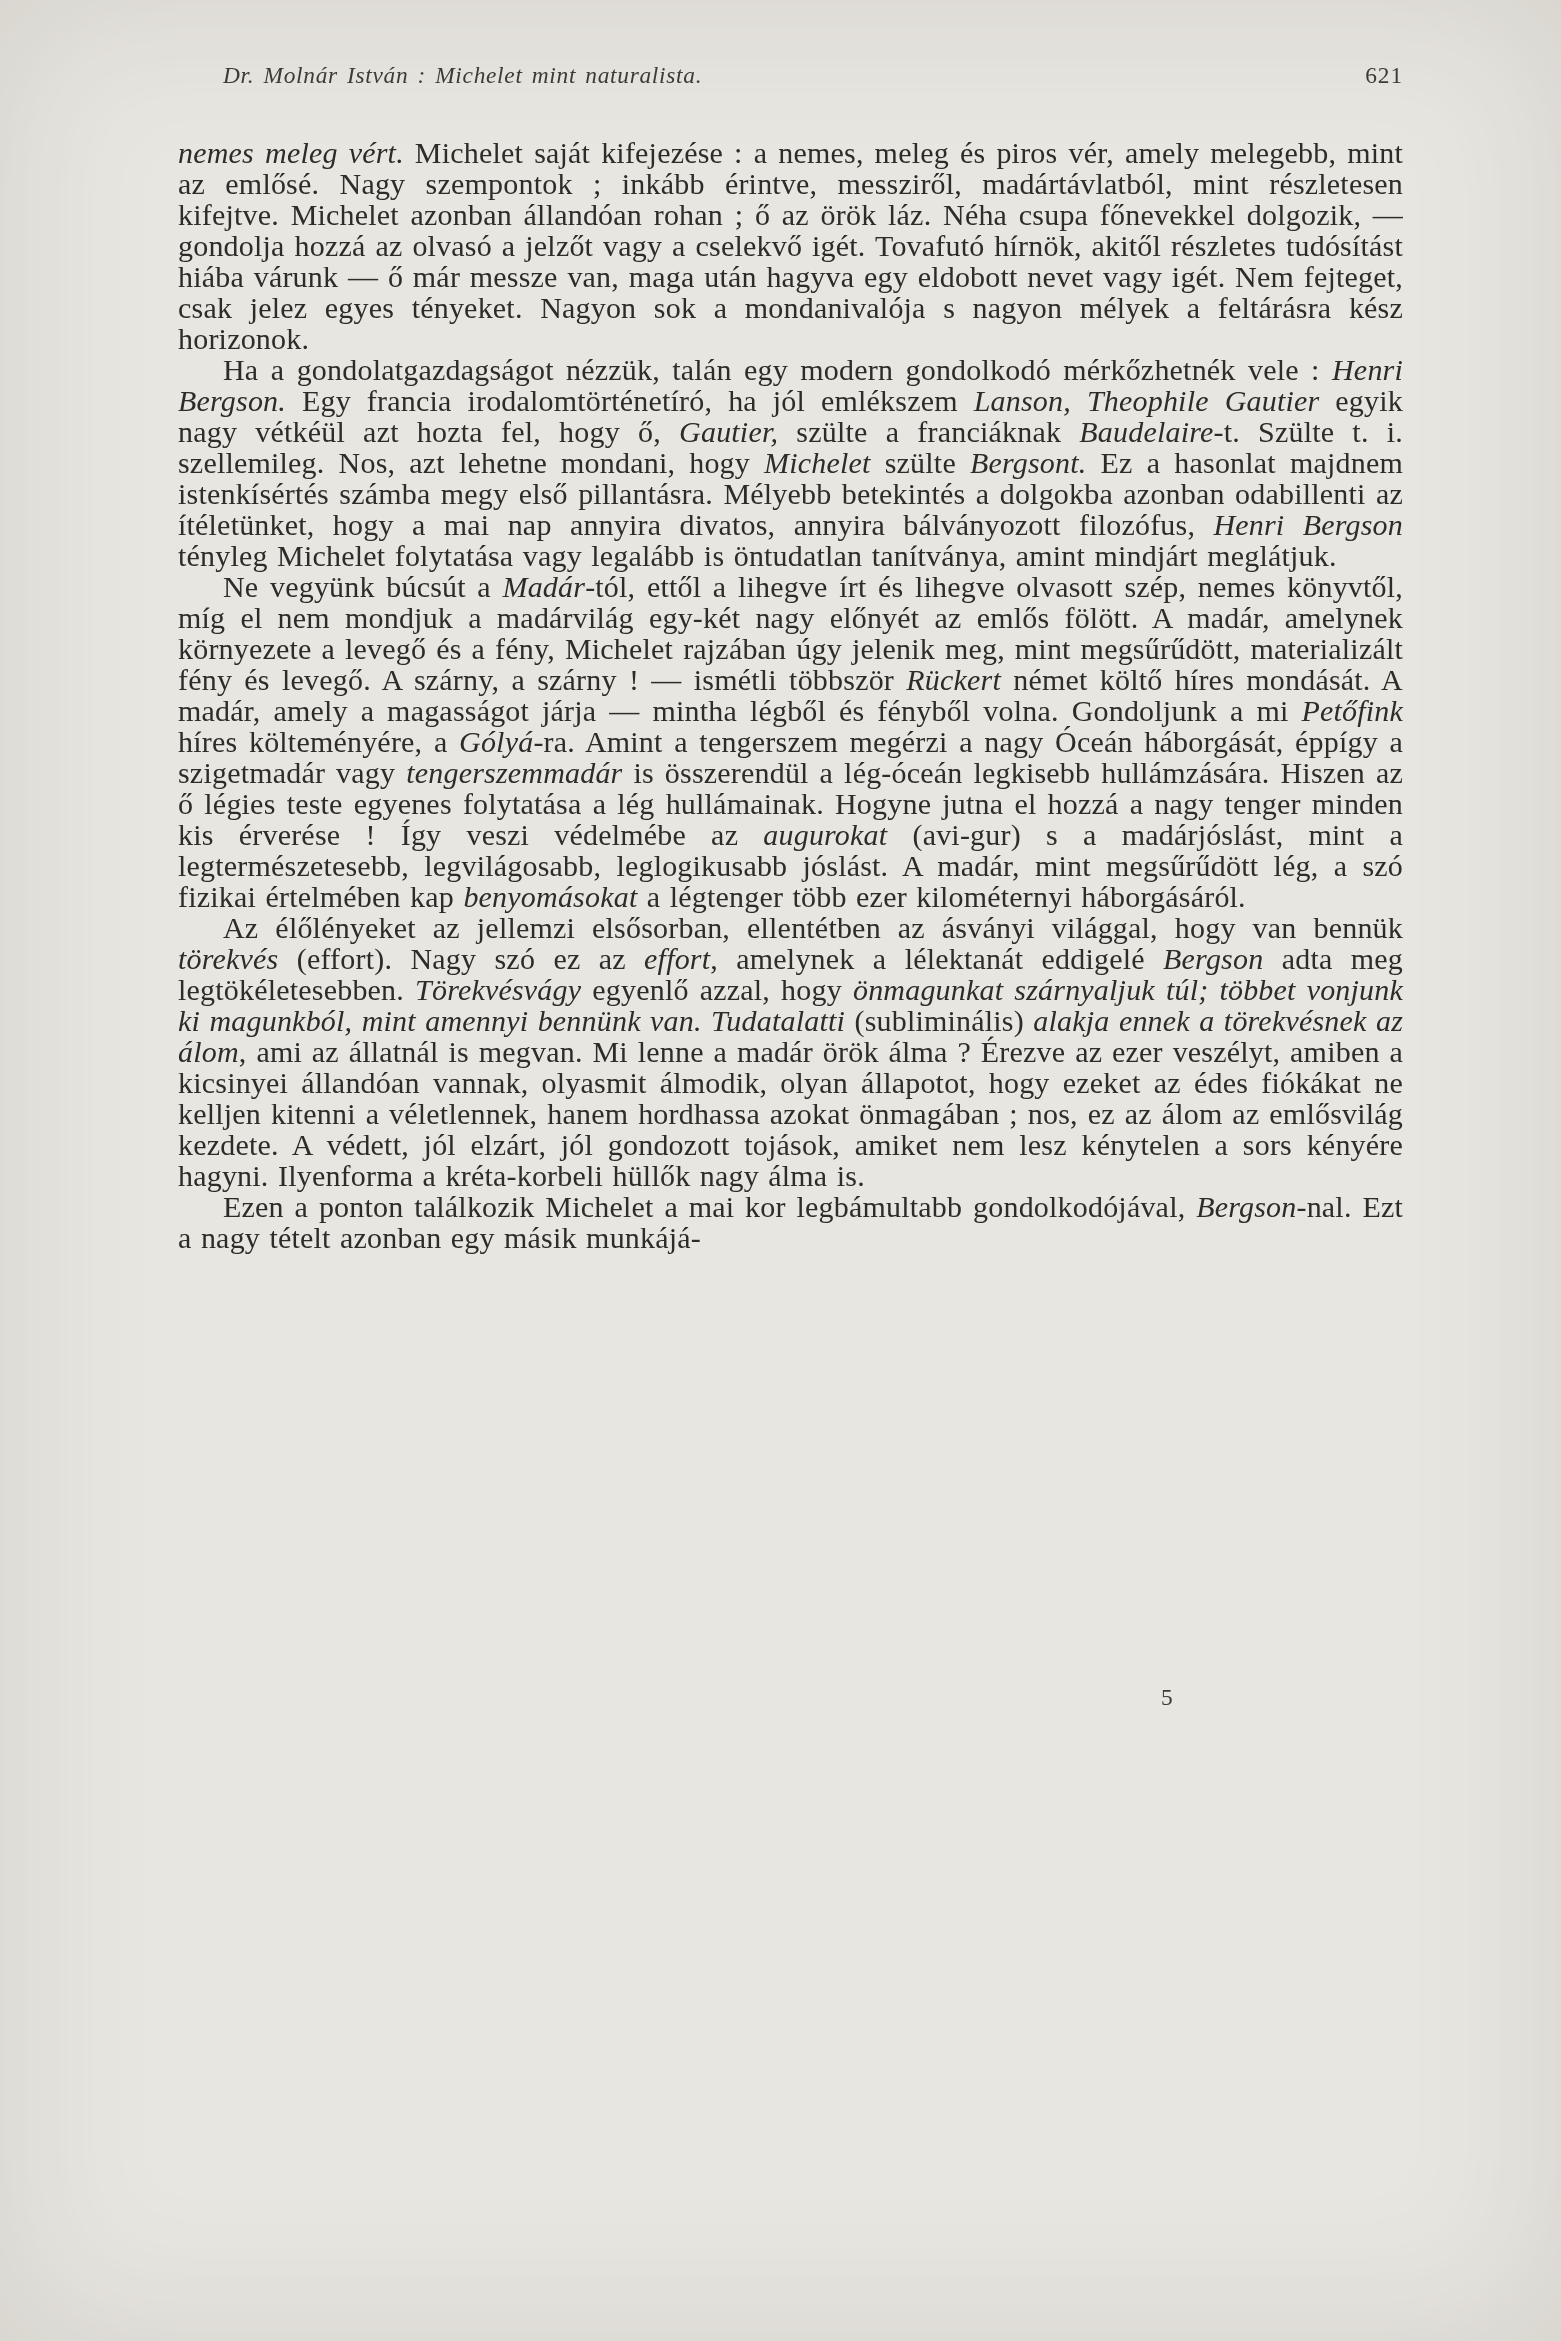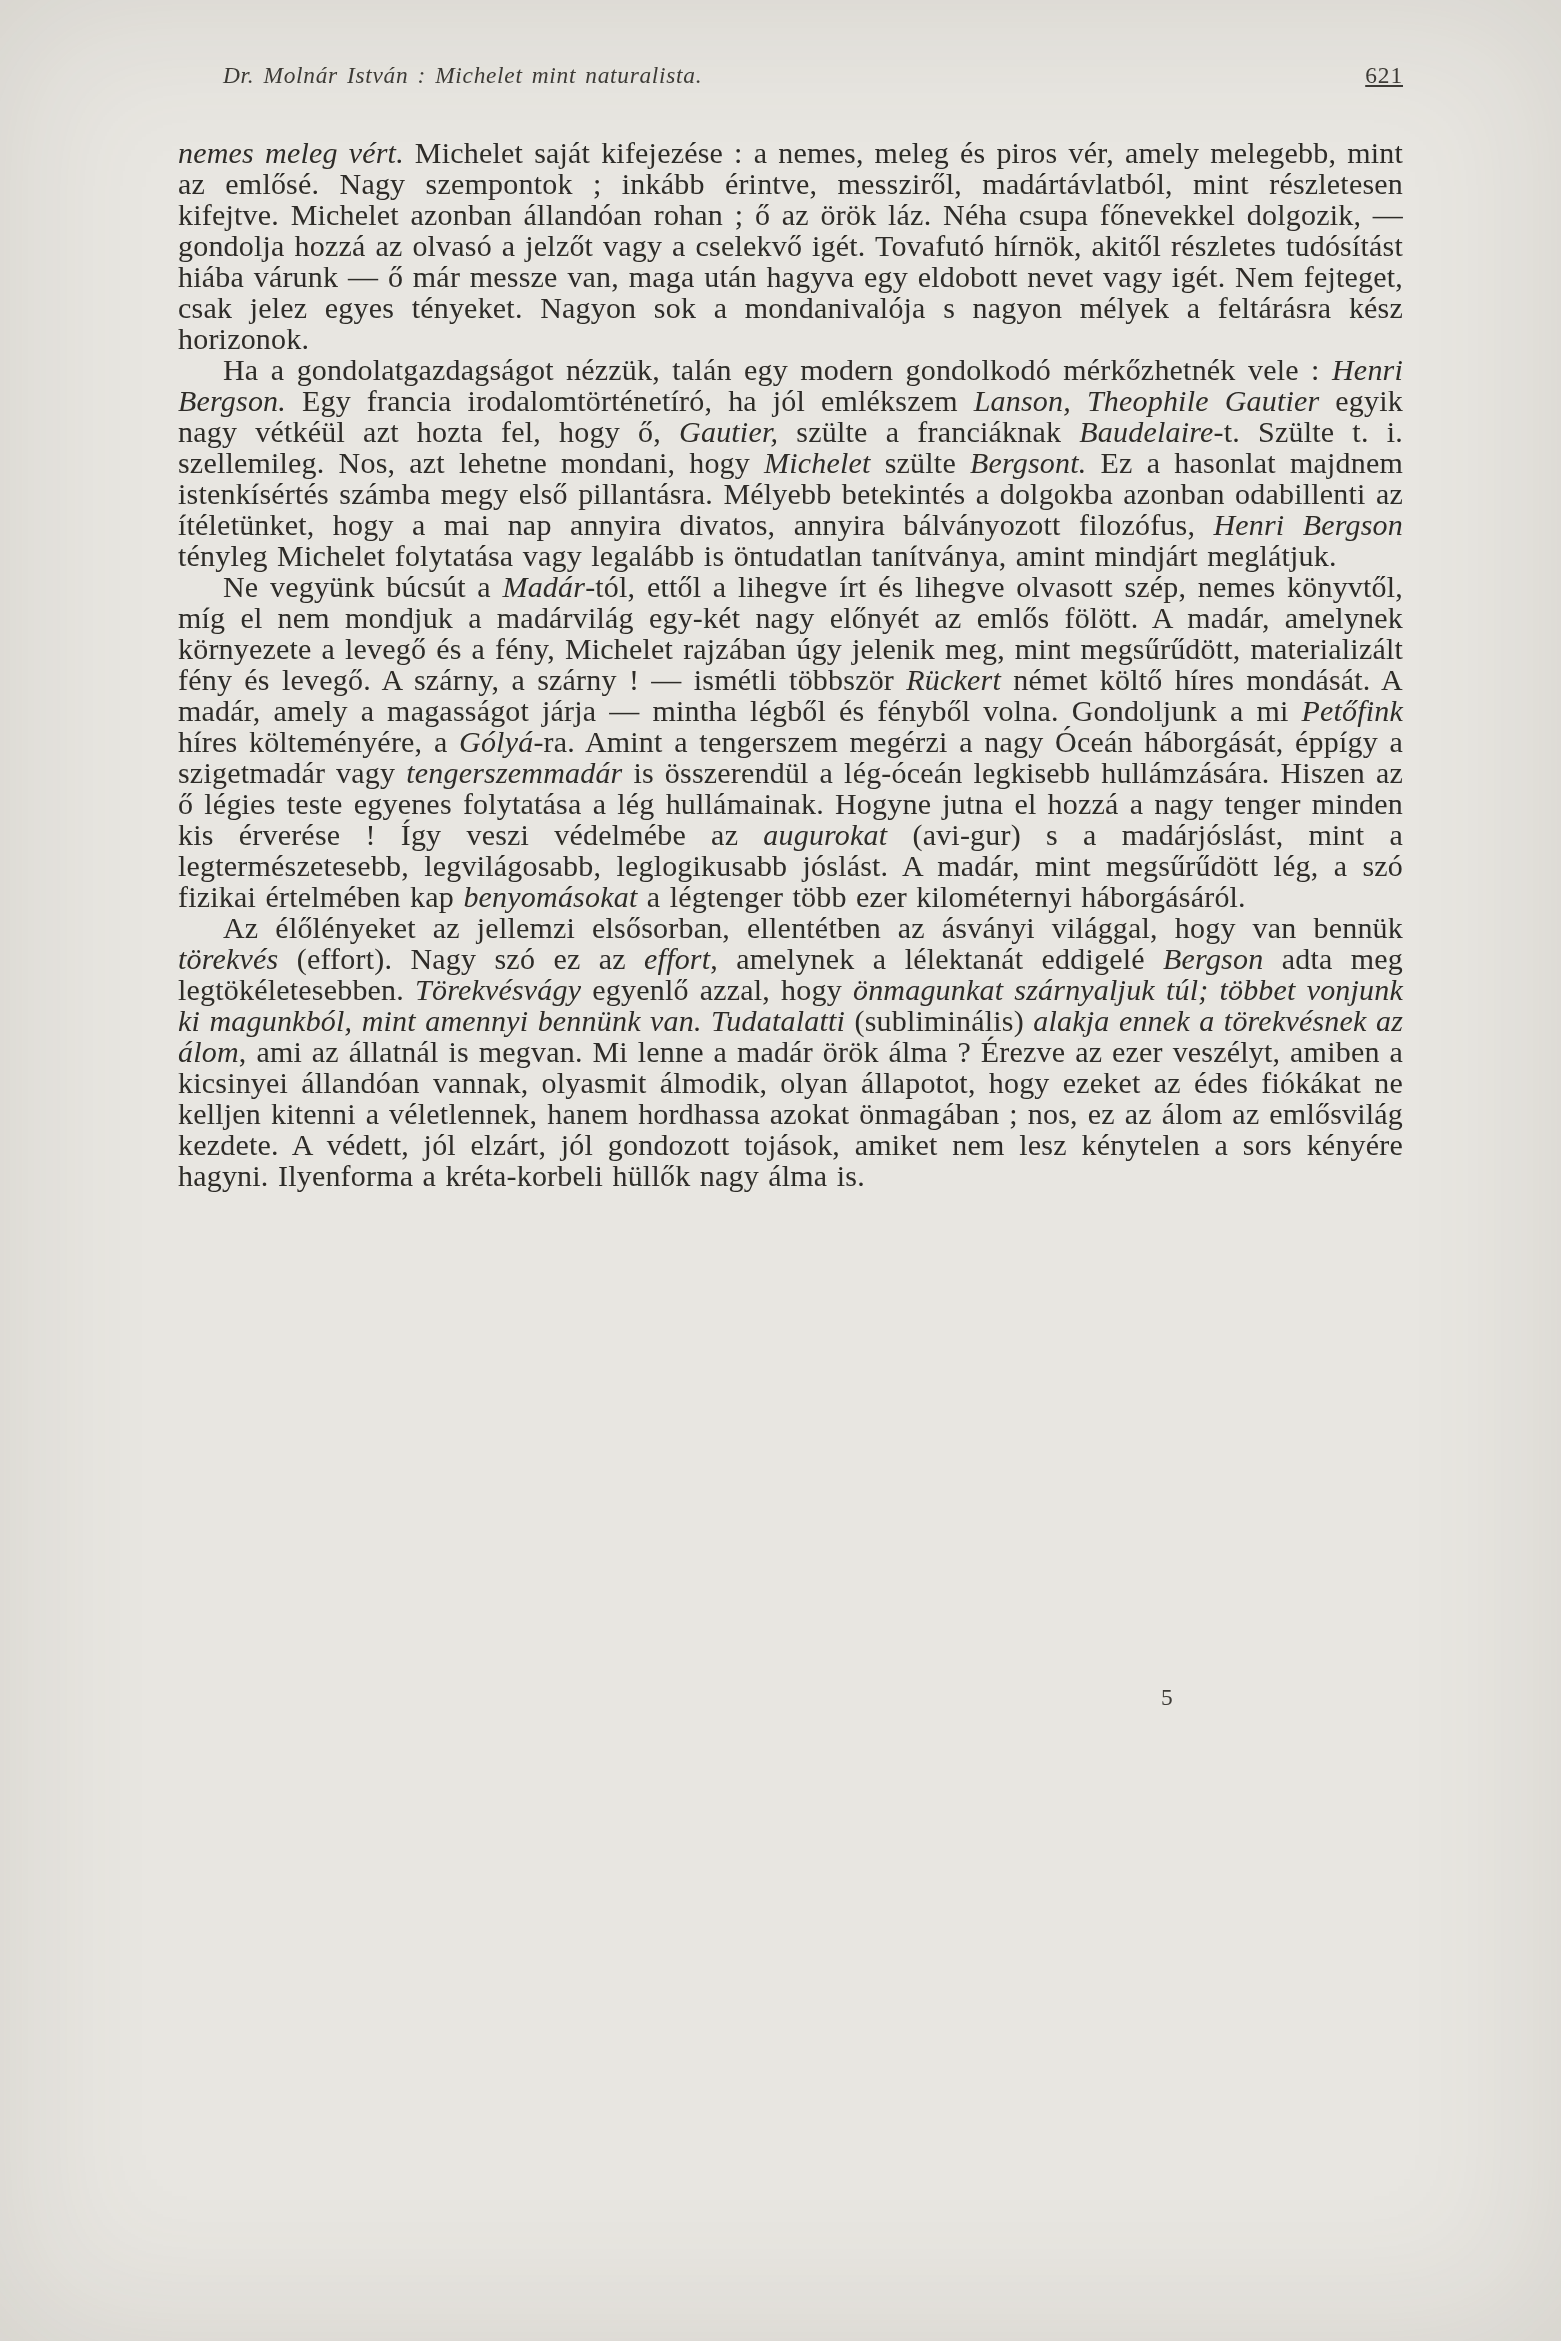--- a/index.html
+++ b/index.html
@@ -29,21 +29,20 @@
     color: #3d3b36;
   }
   .running-title {
     font-style: italic;
     margin-left: 45px;
     letter-spacing: 0.7px;
     word-spacing: 2.6px;
   }
   .page-number {
     letter-spacing: 0.9px;
-    text-decoration: underline;
   }
 
   .body-text {
     position: absolute;
     top: 137px;
     left: 178px;
     width: 1225px;
     font-size: 30px;
     line-height: 31px;
     text-align: justify;
@@ -77,18 +76,19 @@
   <div class="running-header">
     <span class="running-title">Dr. Molnár István : Michelet mint naturalista.</span>
     <span class="page-number">621</span>
   </div>
 
   <div class="body-text">
       <p class="no-indent"><em>nemes meleg vért.</em><span> Michelet saját kifejezése : a nemes, meleg és piros vér, amely melegebb, mint az emlősé. Nagy szempontok ; inkább érintve, messziről, madártávlatból, mint részletesen kifejtve. Michelet azonban állandóan rohan ; ő az örök láz. Néha csupa főnevekkel dolgozik, — gondolja hozzá az olvasó a jelzőt vagy a cselekvő igét. Tovafutó hírnök, akitől részletes tudósítást hiába várunk — ő már messze van, maga után hagyva egy eldobott nevet vagy igét. Nem fejteget, csak jelez egyes tényeket. Nagyon sok a mondanivalója s nagyon mélyek a feltárásra kész horizonok.</span></p>
       <p><span>Ha a gondolatgazdagságot nézzük, talán egy modern gondolkodó mérkőzhetnék vele : </span><em>Henri Bergson.</em><span> Egy francia irodalomtörténetíró, ha jól emlékszem </span><em>Lanson, Theophile Gautier</em><span> egyik nagy vétkéül azt hozta fel, hogy ő, </span><em>Gautier,</em><span> szülte a franciáknak </span><em>Baudelaire</em><span>-t. Szülte t. i. szellemileg. Nos, azt lehetne mondani, hogy </span><em>Michelet</em><span> szülte </span><em>Bergsont.</em><span> Ez a hasonlat majdnem istenkísértés számba megy első pillantásra. Mélyebb betekintés a dolgokba azonban odabillenti az ítéletünket, hogy a mai nap annyira divatos, annyira bálványozott filozófus, </span><em>Henri Bergson</em><span> tényleg Michelet folytatása vagy legalább is öntudatlan tanítványa, amint mindjárt meglátjuk.</span></p>
       <p><span>Ne vegyünk búcsút a </span><em>Madár</em><span>-tól, ettől a lihegve írt és lihegve olvasott szép, nemes könyvtől, míg el nem mondjuk a madárvilág egy-két nagy előnyét az emlős fölött. A madár, amelynek környezete a levegő és a fény, Michelet rajzában úgy jelenik meg, mint megsűrűdött, materializált fény és levegő. A szárny, a szárny ! — ismétli többször </span><em>Rückert</em><span> német költő híres mondását. A madár, amely a magasságot járja — mintha légből és fényből volna. Gondoljunk a mi </span><em>Petőfink</em><span> híres költeményére, a </span><em>Gólyá</em><span>-ra. Amint a tengerszem megérzi a nagy Óceán háborgását, éppígy a szigetmadár vagy </span><em>tengerszemmadár</em><span> is összerendül a lég-óceán legkisebb hullámzására. Hiszen az ő légies teste egyenes folytatása a lég hullámainak. Hogyne jutna el hozzá a nagy tenger minden kis érverése ! Így veszi védelmébe az </span><em>augurokat</em><span> (avi-gur) s a madárjóslást, mint a legtermészetesebb, legvilágosabb, leglogikusabb jóslást. A madár, mint megsűrűdött lég, a szó fizikai értelmében kap </span><em>benyomásokat</em><span> a légtenger több ezer kilométernyi háborgásáról.</span></p>
       <p><span>Az élőlényeket az jellemzi elsősorban, ellentétben az ásványi világgal, hogy van bennük </span><em>törekvés</em><span> (effort). Nagy szó ez az </span><em>effort</em><span>, amelynek a lélektanát eddigelé </span><em>Bergson</em><span> adta meg legtökéletesebben. </span><em>Törekvésvágy</em><span> egyenlő azzal, hogy </span><em>önmagunkat szárnyaljuk túl; többet vonjunk ki magunkból, mint amennyi bennünk van. Tudatalatti</em><span> (subliminális) </span><em>alakja ennek a törekvésnek az álom</em><span>, ami az állatnál is megvan. Mi lenne a madár örök álma ? Érezve az ezer veszélyt, amiben a kicsinyei állandóan vannak, olyasmit álmodik, olyan állapotot, hogy ezeket az édes fiókákat ne kelljen kitenni a véletlennek, hanem hordhassa azokat önmagában ; nos, ez az álom az emlősvilág kezdete. A védett, jól elzárt, jól gondozott tojások, amiket nem lesz kénytelen a sors kényére hagyni. Ilyenforma a kréta-korbeli hüllők nagy álma is.</span></p>
+      <p><span>Ezen a ponton találkozik Michelet a mai kor legbámultabb gondolkodójával, </span><em>Bergson</em><span>-nal. Ezt a nagy tételt azonban egy másik munkájá-</span></p>
     </div>
 
   <span class="signature-mark">5</span>
 
 </div>
 
 
 </body></html>

